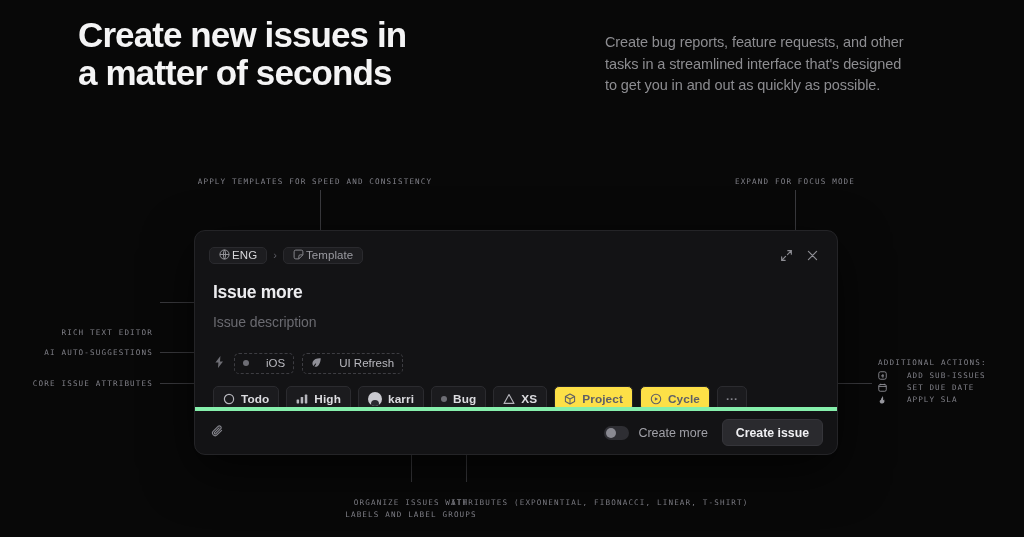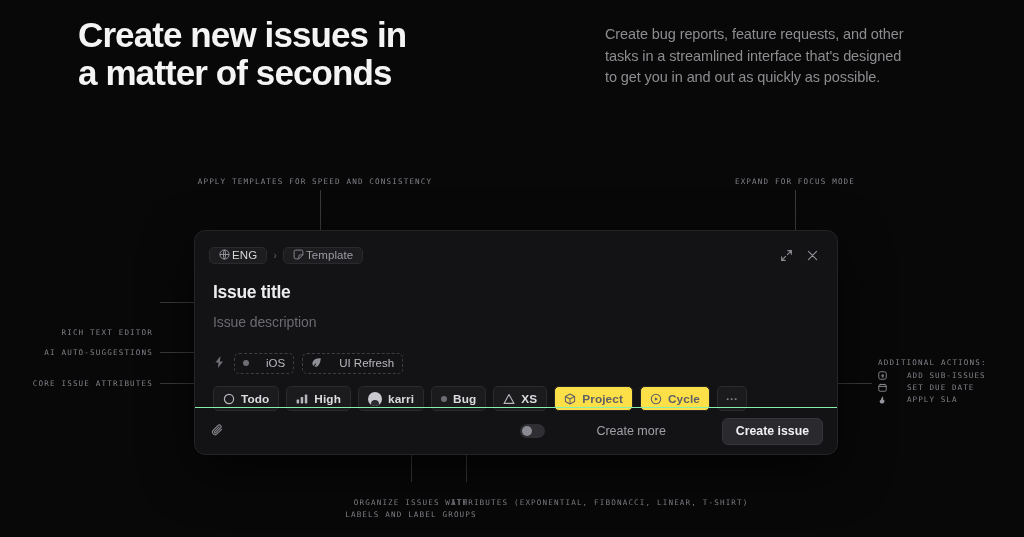--- a/index.html
+++ b/index.html
@@ -14,21 +14,21 @@
   
   .hero-title {
     position: absolute; left: 78px; top: 16px;
     width: 470px;
     font-size: 35px; line-height: 38px;
     font-weight: 700; letter-spacing: -0.9px;
     color: #f4f4f5;
     white-space: pre-line;
   }
   .hero-sub {
-    position: absolute; left: 605px; top: 24px;
+    position: absolute; left: 605px; top: 32px;
     width: 340px;
     font-size: 14.5px; line-height: 21.5px;
     color: #8d8d91; letter-spacing: -0.1px;
     white-space: pre-line;
   }
 
   
   .anno {
     position: absolute;
     font-family: "DejaVu Sans Mono", monospace;
@@ -122,24 +122,23 @@
   .avatar {
     width: 14px; height: 14px; border-radius: 50%;
     background: #c9c9cf; display: inline-flex; align-items: flex-end;
     justify-content: center; overflow: hidden; flex: none;
   }
   .avatar i { width: 8px; height: 6px; border-radius: 4px 4px 0 0; background: #2a2a30; display:block; }
 
   
   .modal-foot {
     position: absolute; left: 0; right: 0; bottom: 0; height: 47px;
-    border-top: 1px solid #86efac;
+    border-top: 4px solid #86efac;
     display: flex; align-items: center;
     padding: 0 14px 0 16px;
-    gap: 42px;
   }
   .clip { color: #86868d; font-size: 14px; }
   .foot-spacer { flex: 1; }
   .toggle {
     width: 25px; height: 14px; border-radius: 8px;
     background: #2e2e33; position: relative; margin-right: 9px;
   }
   .toggle i {
     position: absolute; left: 2px; top: 2px;
     width: 10px; height: 10px; border-radius: 50%;
@@ -266,21 +265,21 @@
         </svg>
       </div>
       <div class="head-btn">
         <svg width="13" height="13" viewBox="0 0 14 14" fill="none" stroke="currentColor" stroke-width="1.25" stroke-linecap="round">
           <path d="M2.6 2.6 11.4 11.4M11.4 2.6 2.6 11.4"></path>
         </svg>
       </div>
     </div>
 
     <div class="modal-body">
-      <div class="issue-title">Issue title</div>
+      <div class="issue-title">Issue more</div>
       <div class="issue-desc">Issue description</div>
     </div>
 
     <div class="ai-row">
       <span class="ai-spark">
         <svg width="11" height="12" viewBox="0 0 11 12" fill="currentColor">
           <path d="M6.4 0 1.4 6.6h3L4 12l5-6.6H6z"></path>
         </svg>
       </span>
       <span class="chip-dash">

